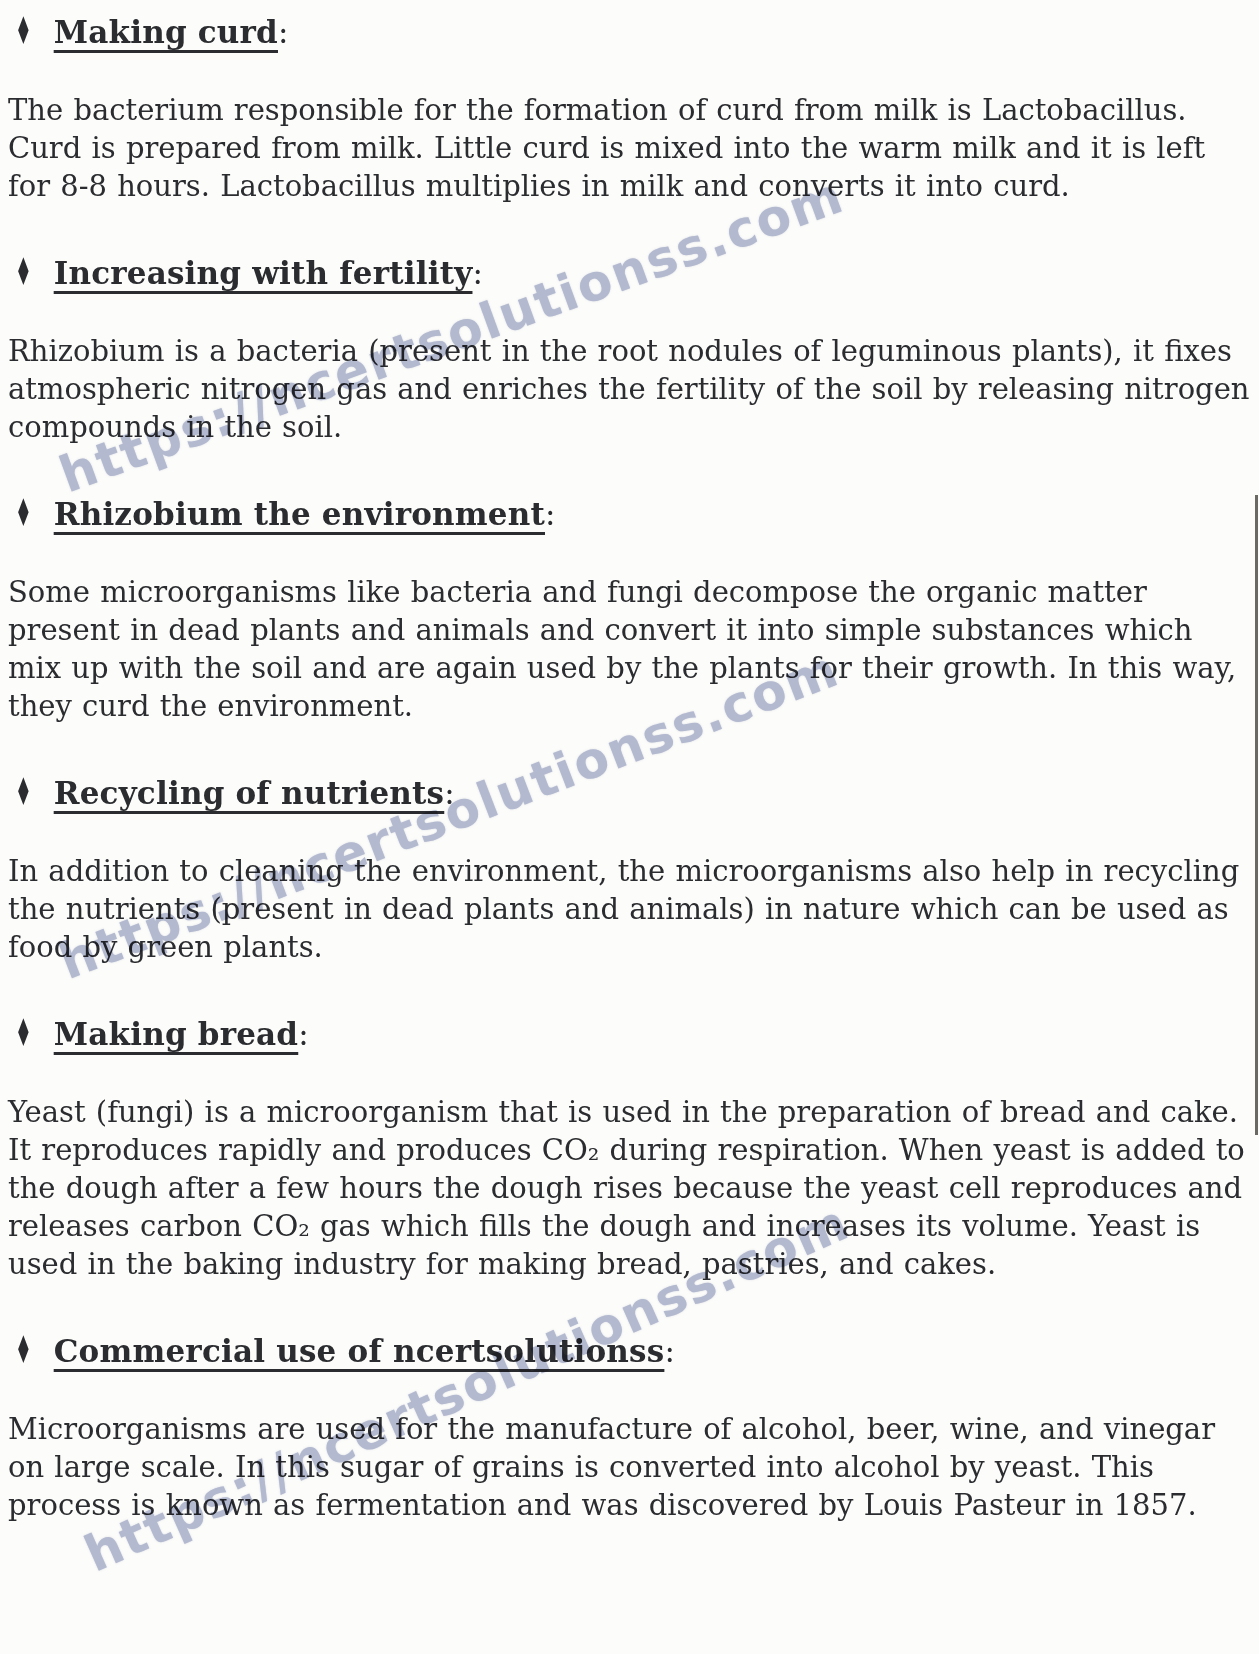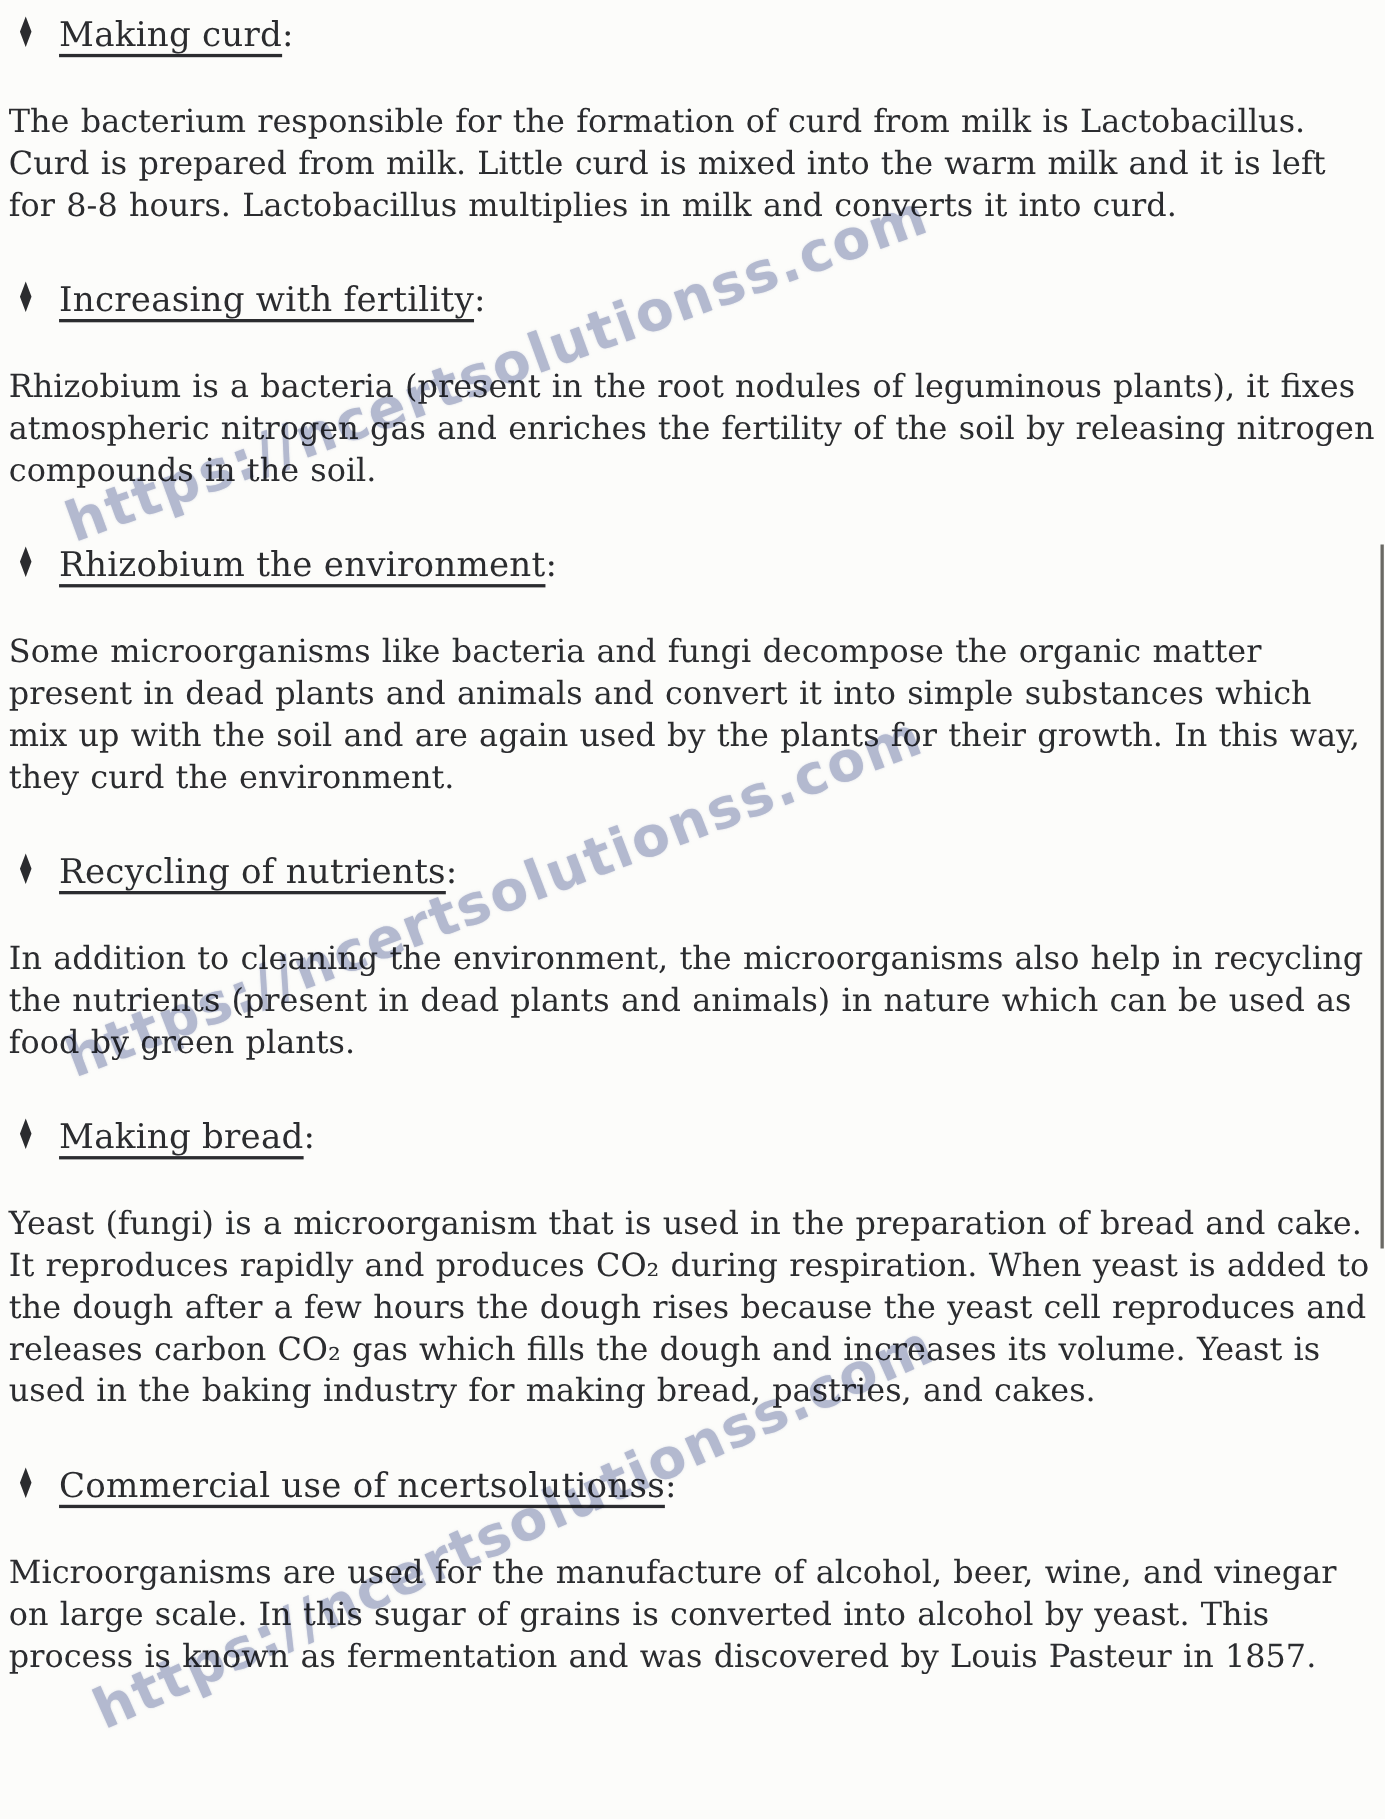--- a/index.html
+++ b/index.html
@@ -37,20 +37,21 @@
     display:inline-block;
     font-size:34px;
     transform:scale(0.55,1.12);
     transform-origin:center 70%;
     flex:0 0 auto;
   }
   .heading-label{
     text-decoration:underline;
     text-decoration-thickness:3px;
     text-underline-offset:7px;
+    font-weight:bold;
   }
   .paragraph{
     font-size:29px;
     line-height:38px;
     margin:40px 0 0 0;
     width:1245px;
     word-spacing:1px;
   }
   .watermark{
     position:absolute;

